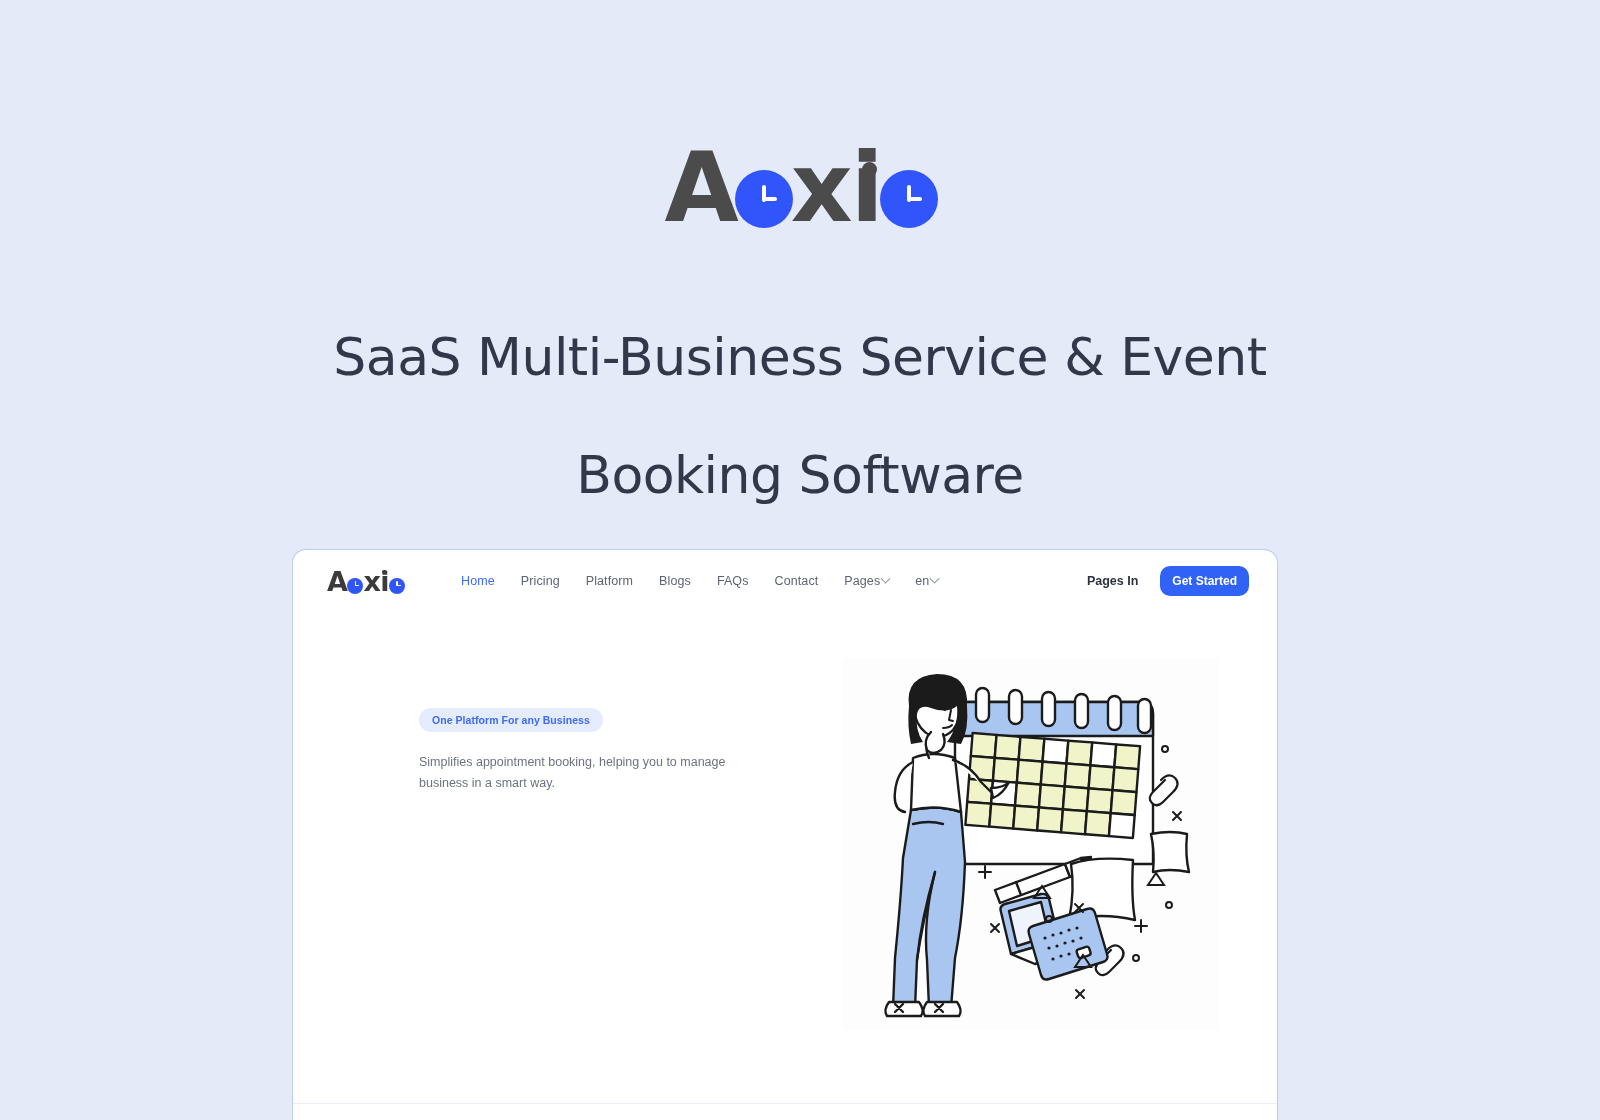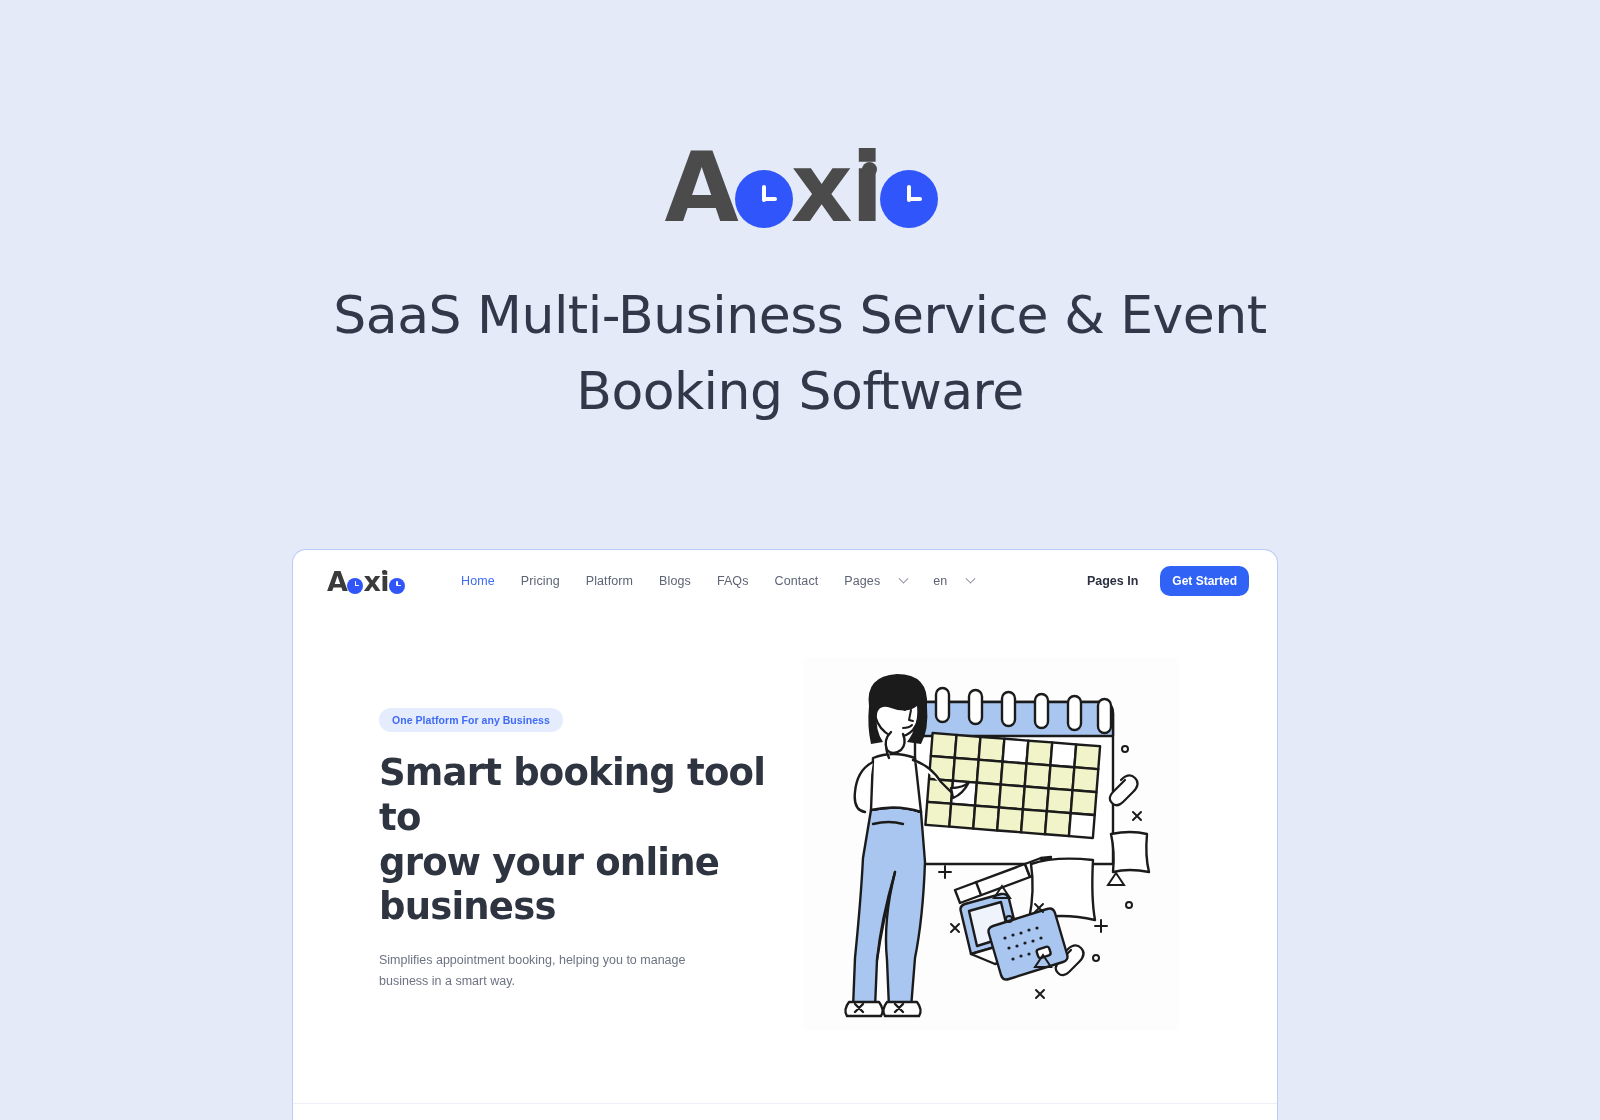--- a/index.html
+++ b/index.html
@@ -45,21 +45,21 @@
   }
 
   
   .headline {
     position: absolute; top: 278px; left: 0; right: 0;
     text-align: center;
     font-family: "DejaVu Sans", sans-serif;
     font-size: 52px; font-weight: 500; line-height: 1.46;
     color: #32384a; letter-spacing: -0.5px;
   }
-  .headline span { display: block; }
+  .headline span { display: block; margin-top: 42px; }
 
   
   .browser-card {
     position: absolute; left: 292px; top: 549px;
     width: 986px; height: 600px;
     background: #ffffff;
     border: 1.5px solid #b9cdf6;
     border-bottom: none;
     border-radius: 14px 14px 0 0;
     overflow: hidden;
@@ -88,42 +88,42 @@
   }
   .nav-links {
     display: flex; align-items: center; gap: 26px;
     margin-left: 56px;
   }
   .nav-link {
     font-size: 12.5px; color: #5e6475; letter-spacing: 0.1px;
     white-space: nowrap; cursor: pointer;
   }
   .nav-link.active { color: #3f6bf5; }
-  .nav-link.has-caret { display: inline-flex; align-items: center; gap: 20px; }
+  .nav-link.has-caret { display: inline-flex; align-items: center; gap: 2px; }
   .caret {
     display: inline-block; width: 7px; height: 7px;
     border-right: 1.3px solid #8b90a0; border-bottom: 1.3px solid #8b90a0;
     transform: rotate(45deg) translate(-2px,-2px);
   }
   .nav-actions { margin-left: auto; display: flex; align-items: center; gap: 10px; }
   .btn-signin {
     font-size: 12.5px; font-weight: 700; color: #2c3142;
     padding: 7px 12px; border-radius: 5px; cursor: pointer;
   }
   .btn-getstarted {
     font-size: 12px; font-weight: 600; color: #ffffff;
     background: #2f62f5; padding: 8px 12px; border-radius: 10px;
     cursor: pointer; white-space: nowrap;
   }
 
   
   .site-hero {
     display: flex; padding: 58px 36px 0 86px; gap: 20px;
   }
-  .hero-left { width: 404px; padding-top: 38px; }
+  .hero-left { width: 404px; padding-top: 38px; margin-left: 40px; }
   .badge {
     display: inline-block;
     background: #e4ecfd; color: #3f6bf5;
     font-size: 10.5px; font-weight: 700;
     padding: 6px 13px; border-radius: 20px;
     letter-spacing: 0.05px;
   }
   .hero-title {
     margin-top: 19px;
     font-family: "DejaVu Sans", sans-serif;
@@ -212,25 +212,20 @@
       <div class="nav-actions">
         <div class="btn-signin">Pages In</div>
         <div class="btn-getstarted">Get Started</div>
       </div>
     </div>
 
     <div class="site-hero">
 
       <div class="hero-left">
         <div class="badge">One Platform For any Business</div>
-        <div class="hero-title">
-          <div>Smart booking tool to</div>
-          <div>grow your online</div>
-          <div>business</div>
-        </div>
         <div class="hero-sub">
           <span>Simplifies appointment booking, helping you to manage business in</span>
           <span>a smart way.</span>
         </div>
       </div>
 
       <div class="hero-right">
         <svg viewBox="0 0 376 372">
           <g fill="none" stroke="#1b1b1b" stroke-width="2.4" stroke-linejoin="round" stroke-linecap="round">
 

